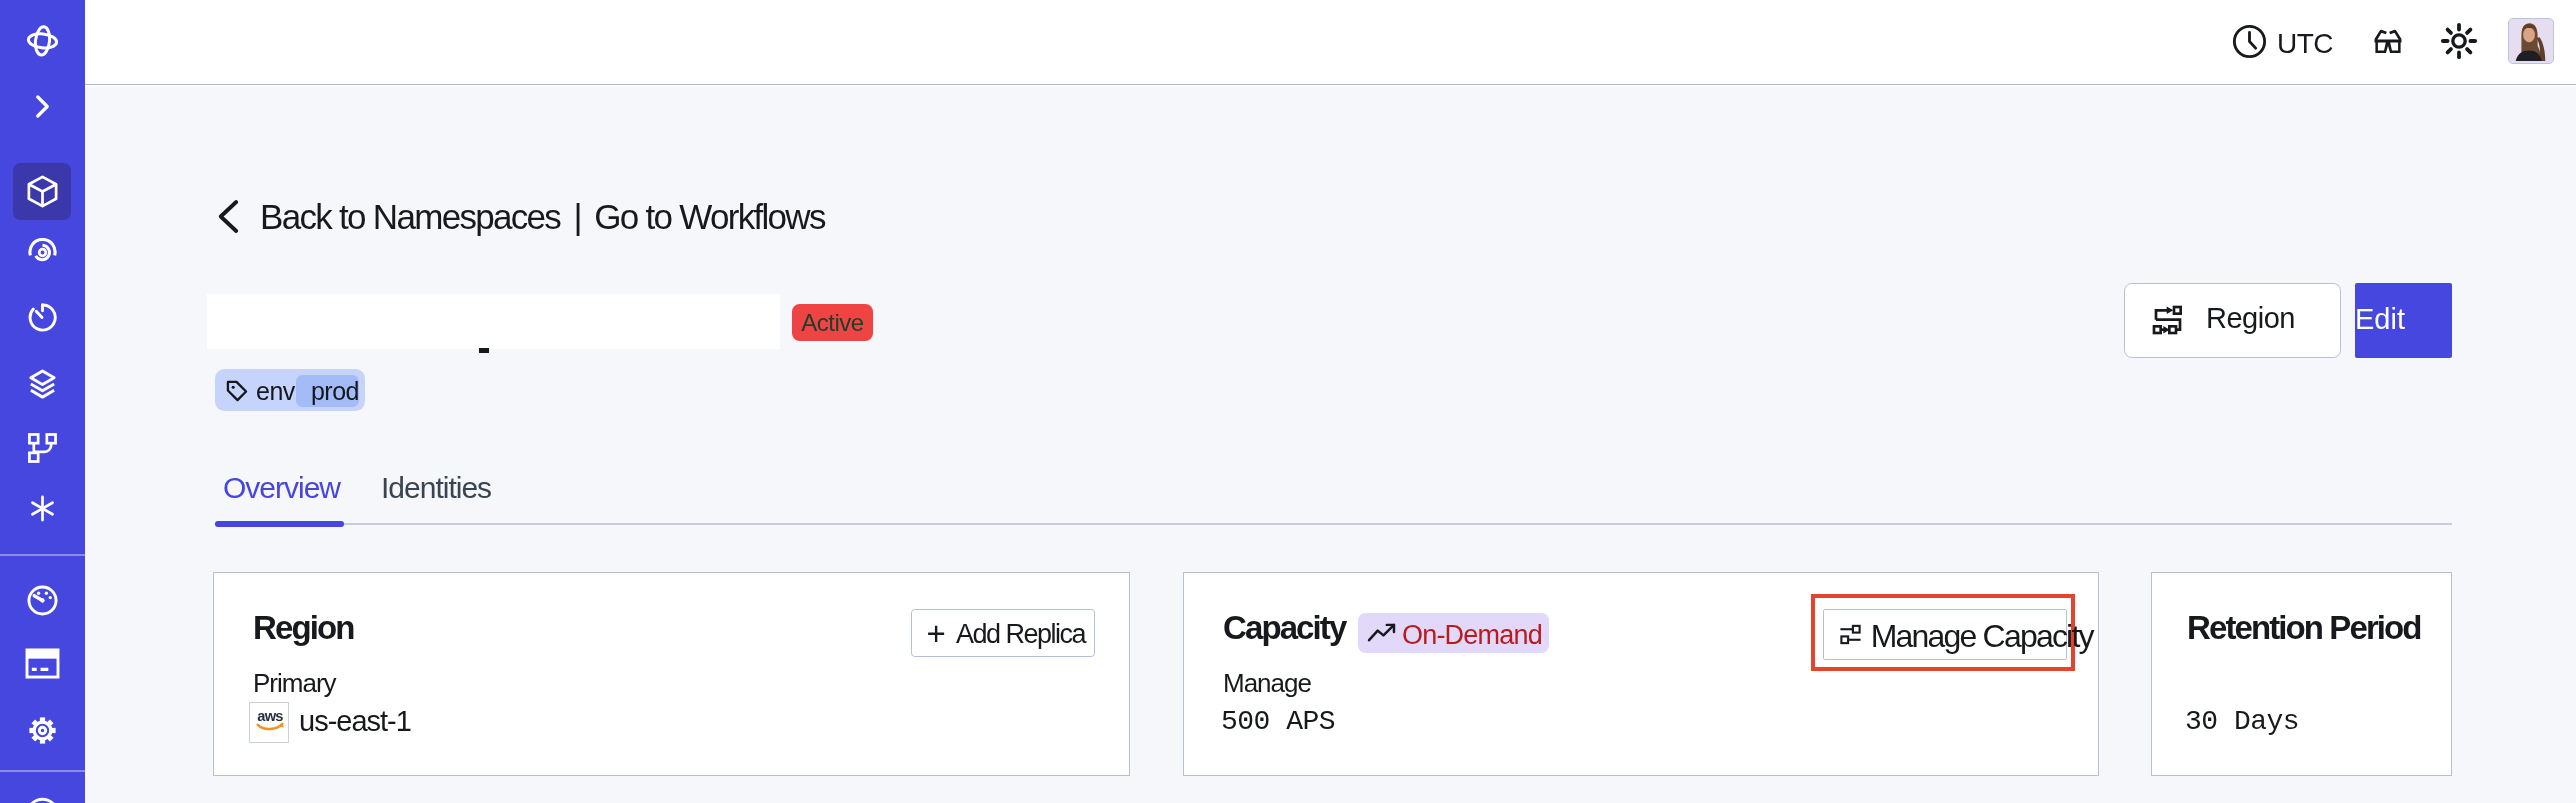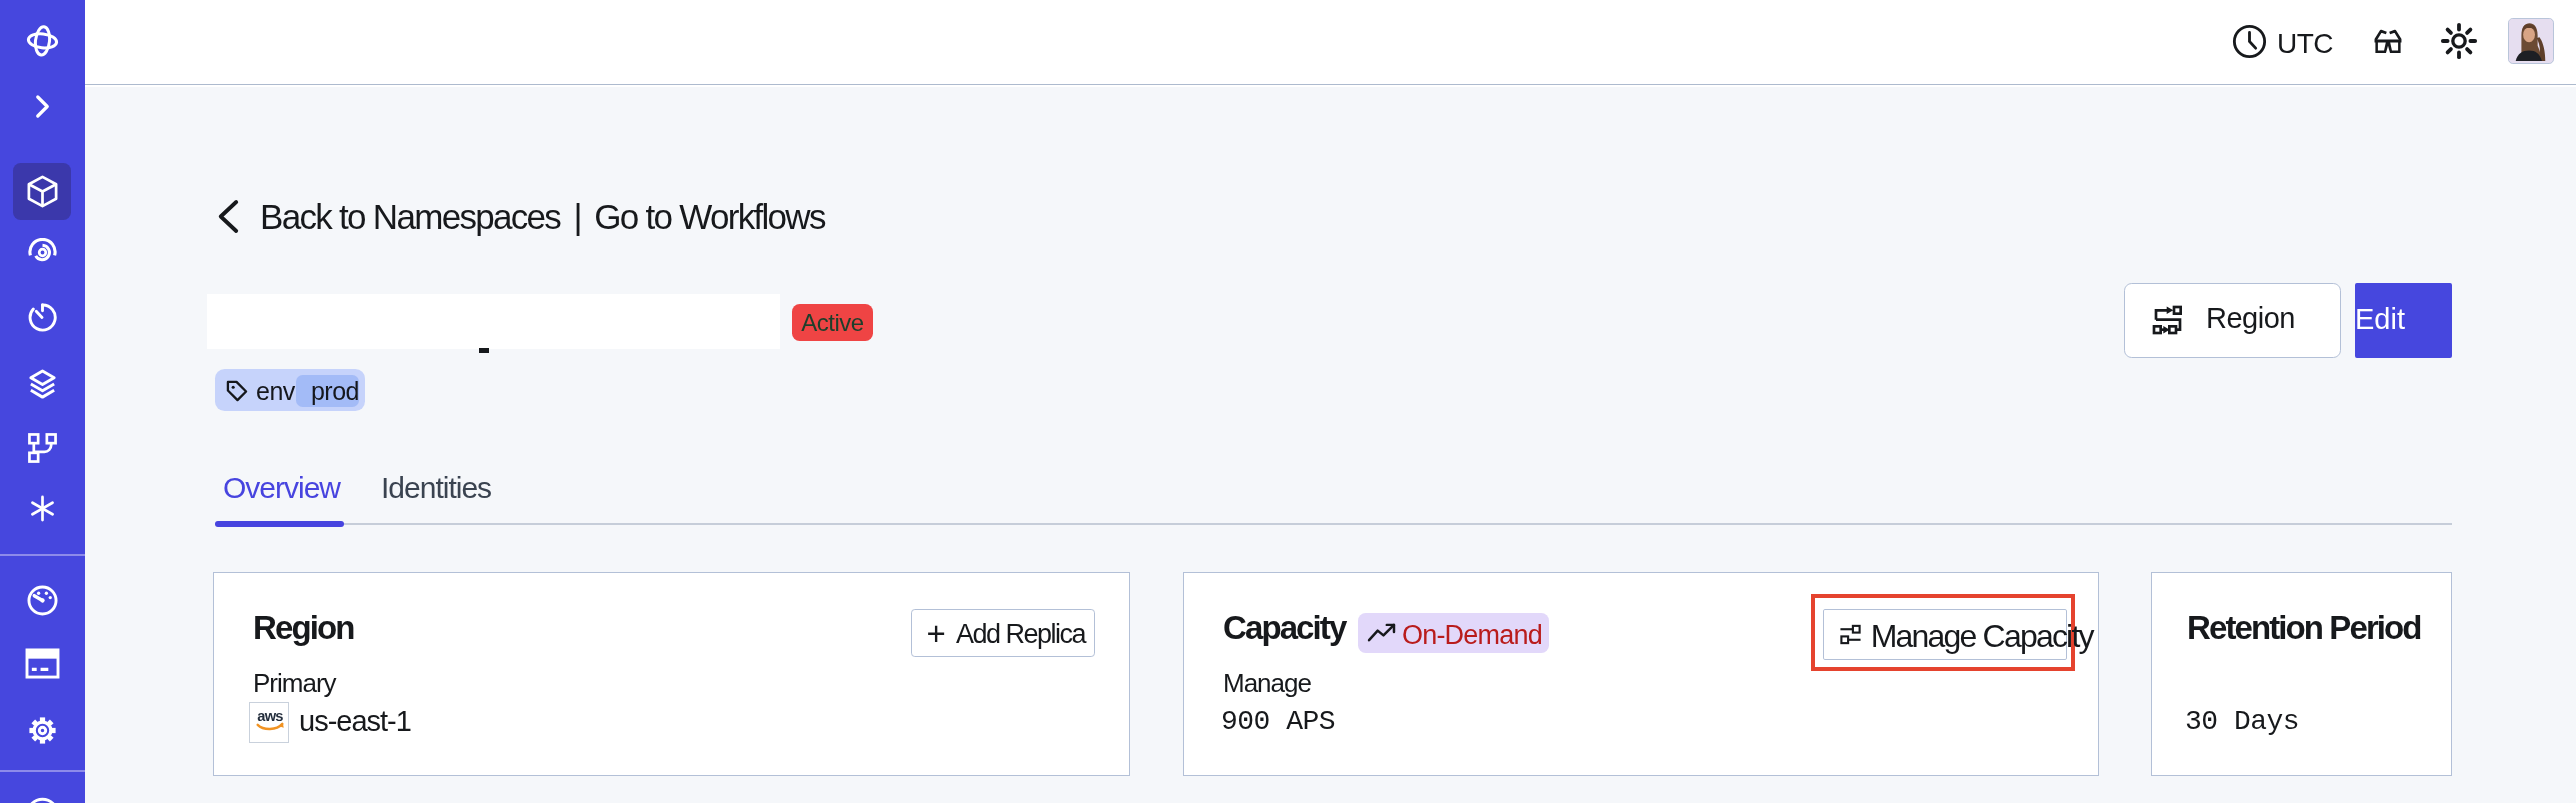--- a/index.html
+++ b/index.html
@@ -166,21 +166,21 @@
 <div class="card" id="card2">
   <div class="cardtitle">Capacity</div>
   <div id="odbadge">
     <svg class="abs" style="left:8.6px;top:8.6px" width="30" height="23" viewBox="0 0 31 24" fill="none" stroke="#17191c" stroke-width="2.6" stroke-linejoin="round" stroke-linecap="round">
       <path d="M2 19 L11 9 L17 14 L28 3"></path>
       <path d="M20.5 3 H28 V10.5"></path>
     </svg>
     <span>On-Demand</span>
   </div>
   <div class="cardlabel">Manage</div>
-  <div id="limit500" class="mono">900 APS</div>
+  <div id="limit500" class="mono">500 APS</div>
   <div id="redbox">
     <div id="btn-manage">
       <svg class="abs" style="left:15.3px;top:13.4px" width="23" height="23" viewBox="0 0 24 24" fill="none" stroke="#17191c" stroke-width="2.2">
         <path d="M1.5 6.5 h13"></path>
         <rect x="14.5" y="3" width="7" height="7"></rect>
         <path d="M9.5 17.5 h13"></path>
         <rect x="2.5" y="14" width="7" height="7"></rect>
       </svg>
       <span>Manage Capacity</span>
     </div>

